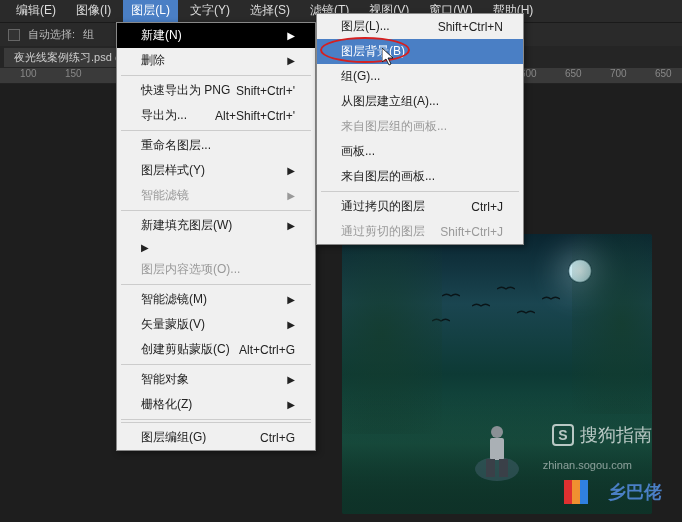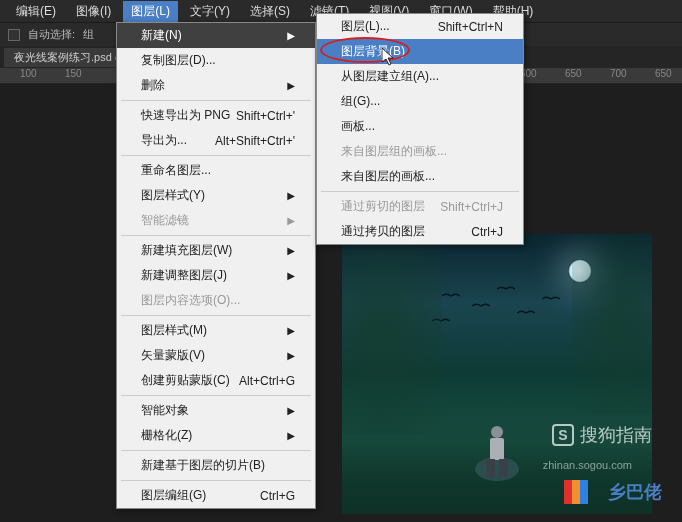--- a/index.html
+++ b/index.html
@@ -1,33 +1,33 @@
 <!DOCTYPE html>
 <html><head>
 <meta charset="utf-8">
 <style>
 * { margin: 0; padding: 0; box-sizing: border-box; font-family: "Microsoft YaHei", sans-serif; }
 body { background: #1a1a1a; color: #ccc; font-size: 12px; width: 682px; height: 522px; overflow: hidden; position: relative; }
-.menubar { background: #2a2a2a; height: 22px; display: flex; align-items: center; padding: 0 8px; gap: 4px; }
+.menubar { background: #2a2a2a; height: 22px; display: flex; padding: 0 8px; gap: 4px; }
 .menubar-item { padding: 2px 8px; cursor: pointer; color: #ddd; font-size: 12px; }
 .menubar-item.active { background: #4a7fc5; color: #fff; }
 .toolbar { background: #2a2a2a; height: 24px; display: flex; align-items: center; padding: 0 8px; border-top: 1px solid #1a1a1a; gap: 8px; }
 .toolbar-item { color: #bbb; font-size: 11px; display: flex; align-items: center; gap: 4px; }
 .tabbar { background: #252525; height: 22px; display: flex; align-items: center; padding: 0 4px; }
 .tab { background: #3a3a3a; padding: 2px 10px; color: #ccc; font-size: 11px; }
 .ruler-h { background: #3a3a3a; height: 16px; border-bottom: 1px solid #222; display: flex; position: relative; overflow: hidden; }
 .ruler-tick { position: absolute; top: 0; font-size: 10px; color: #888; }
 .canvas-area { position: relative; background: #1e1e1e; height: calc(100% - 84px); }
 .canvas-img { position: absolute; right: 30px; top: 150px; width: 310px; height: 280px; background: linear-gradient(180deg, #0a2530 0%, #1a4550 25%, #0d3a35 50%, #1a5545 75%, #0a3025 100%); border-radius: 2px; overflow: hidden; }
 .moon { position: absolute; top: 25px; right: 60px; width: 24px; height: 24px; background: radial-gradient(circle, #e8f5f8 0%, #c8e8f0 60%, transparent 70%); border-radius: 50%; box-shadow: 0 0 30px 10px rgba(200,232,240,0.3); }
 .bird { position: absolute; width: 18px; height: 8px; color: #0a1518; }
 .bird svg { width: 100%; height: 100%; }
 .menu-dropdown { position: absolute; top: 22px; left: 116px; width: 200px; background: #f0f0f0; border: 1px solid #888; box-shadow: 2px 2px 6px rgba(0,0,0,0.4); z-index: 100; color: #222; }
 .menu-item { padding: 4px 20px 4px 24px; font-size: 12px; display: flex; justify-content: space-between; align-items: center; position: relative; cursor: pointer; }
-.menu-item.hover { background: #404040; color: #fff; }
+.menu-item.hover { background: #000000; color: #fff; }
 .menu-item.disabled { color: #999; }
 .menu-sep { height: 1px; background: #ccc; margin: 2px 4px; }
 .menu-arrow { font-size: 10px; }
 .submenu { position: absolute; top: 13px; left: 316px; width: 208px; background: #f0f0f0; border: 1px solid #888; box-shadow: 2px 2px 6px rgba(0,0,0,0.4); z-index: 101; color: #222; }
 .submenu .menu-item.highlighted { background: #4a7fc5; color: #fff; }
 .oval-highlight { position: absolute; border: 2px solid #d52020; border-radius: 50%; pointer-events: none; z-index: 102; }
 .cursor { position: absolute; z-index: 103; pointer-events: none; }
 .checkbox { width: 12px; height: 12px; border: 1px solid #666; background: #333; display: inline-block; }
 .watermark { position: absolute; right: 30px; bottom: 75px; color: rgba(255,255,255,0.7); font-size: 18px; display: flex; align-items: center; gap: 6px; z-index: 50; }
 .watermark-logo { width: 22px; height: 22px; border: 2px solid rgba(255,255,255,0.7); border-radius: 4px; display: flex; align-items: center; justify-content: center; font-weight: bold; font-size: 14px; }
@@ -112,23 +112,20 @@
     </div>
   </div>
 </div>
 
 <div class="menu-dropdown">
   <div class="menu-item hover">
       <span>新建(N)</span>
       <span class="menu-arrow">▶</span>
     </div>
   <div class="menu-item">
-      <span>复制图层(D)...</span>
-    </div>
-  <div class="menu-item">
       <span>删除</span>
       <span class="menu-arrow">▶</span>
     </div>
   <div class="menu-sep"></div>
   <div class="menu-item">
       <span>快速导出为 PNG</span>
       <span>Shift+Ctrl+'</span>
     </div>
   <div class="menu-item">
       <span>导出为...</span>
@@ -145,91 +142,87 @@
   <div class="menu-item disabled">
       <span>智能滤镜</span>
       <span class="menu-arrow">▶</span>
     </div>
   <div class="menu-sep"></div>
   <div class="menu-item">
       <span>新建填充图层(W)</span>
       <span class="menu-arrow">▶</span>
     </div>
   <div class="menu-item">
-      <span>新建调整图层(J)</span>
       <span class="menu-arrow">▶</span>
     </div>
   <div class="menu-item disabled">
       <span>图层内容选项(O)...</span>
     </div>
   <div class="menu-sep"></div>
   <div class="menu-item">
-      <span>图层样式(M)</span>
+      <span>智能滤镜(M)</span>
       <span class="menu-arrow">▶</span>
     </div>
   <div class="menu-item">
       <span>矢量蒙版(V)</span>
       <span class="menu-arrow">▶</span>
     </div>
   <div class="menu-item">
       <span>创建剪贴蒙版(C)</span>
       <span>Alt+Ctrl+G</span>
     </div>
   <div class="menu-sep"></div>
   <div class="menu-item">
       <span>智能对象</span>
       <span class="menu-arrow">▶</span>
     </div>
   <div class="menu-item">
       <span>栅格化(Z)</span>
       <span class="menu-arrow">▶</span>
     </div>
   <div class="menu-sep"></div>
-  <div class="menu-item">
-      <span>新建基于图层的切片(B)</span>
-    </div>
   <div class="menu-sep"></div>
   <div class="menu-item">
       <span>图层编组(G)</span>
       <span>Ctrl+G</span>
     </div>
 
 </div>
 
 <div class="submenu">
   <div class="menu-item">
       <span>图层(L)...</span>
       <span>Shift+Ctrl+N</span>
     </div>
   <div class="menu-item highlighted">
       <span>图层背景(B)</span>
     </div>
   <div class="menu-item">
+      <span>组(G)...</span>
+    </div>
+  <div class="menu-item">
       <span>从图层建立组(A)...</span>
     </div>
-  <div class="menu-item">
-      <span>组(G)...</span>
+  <div class="menu-item disabled">
+      <span>来自图层组的画板...</span>
     </div>
   <div class="menu-item">
       <span>画板...</span>
     </div>
-  <div class="menu-item disabled">
-      <span>来自图层组的画板...</span>
-    </div>
   <div class="menu-item">
       <span>来自图层的画板...</span>
     </div>
   <div class="menu-sep"></div>
+  <div class="menu-item">
+      <span>通过拷贝的图层</span>
+      <span>Ctrl+J</span>
+    </div>
   <div class="menu-item disabled">
       <span>通过剪切的图层</span>
       <span>Shift+Ctrl+J</span>
-    </div>
-  <div class="menu-item">
-      <span>通过拷贝的图层</span>
-      <span>Ctrl+J</span>
     </div>
 </div>
 
 <div class="oval-highlight" style="top:37px;left:320px;width:90px;height:26px"></div>
 
 <div class="cursor" style="top:48px;left:382px">
   <svg width="14" height="18" viewBox="0 0 14 18">
       <path d="M0 0 L0 14 L4 11 L7 17 L9 16 L6 10 L11 10 Z" fill="#fff" stroke="#000" stroke-width="0.8"></path>
     </svg>
 </div>

